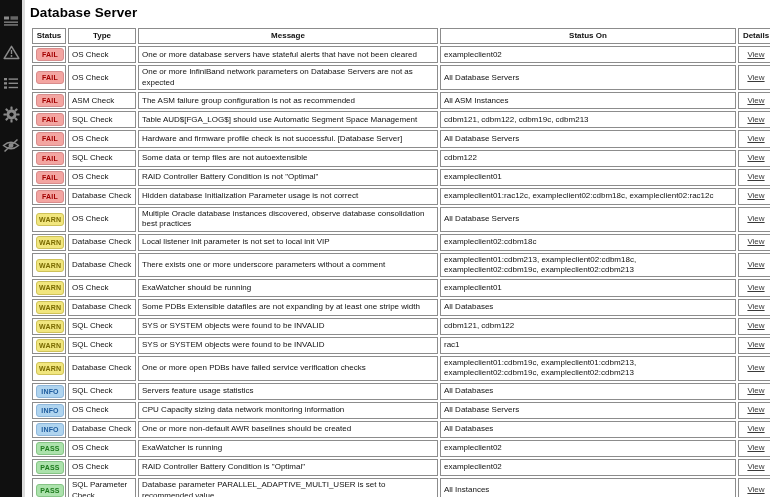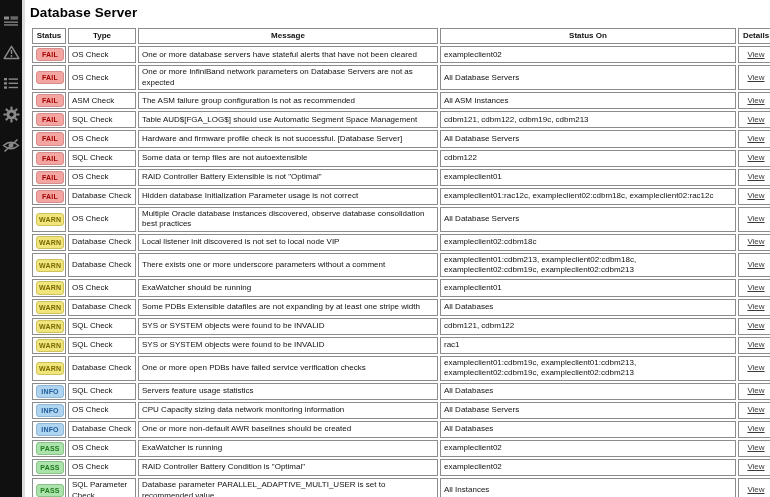--- a/index.html
+++ b/index.html
@@ -168,42 +168,42 @@
           <tr>
             <td class="col-status"><span class="badge" style="background: rgb(243, 165, 161); color: rgb(163, 0, 0); border-color: rgb(217, 140, 140);">FAIL</span></td>
             <td class="col-type">SQL Check</td>
             <td class="col-message">Some data or temp files are not autoextensible</td>
             <td class="col-on">cdbm122</td>
             <td class="col-details"><a class="view-link" href="#">View</a></td>
           </tr>
           <tr>
             <td class="col-status"><span class="badge" style="background: rgb(243, 165, 161); color: rgb(163, 0, 0); border-color: rgb(217, 140, 140);">FAIL</span></td>
             <td class="col-type">OS Check</td>
-            <td class="col-message">RAID Controller Battery Extensible is not "Optimal"</td>
+            <td class="col-message">RAID Controller Battery Condition is not "Optimal"</td>
             <td class="col-on">exampleclient01</td>
             <td class="col-details"><a class="view-link" href="#">View</a></td>
           </tr>
           <tr>
             <td class="col-status"><span class="badge" style="background: rgb(243, 165, 161); color: rgb(163, 0, 0); border-color: rgb(217, 140, 140);">FAIL</span></td>
             <td class="col-type">Database Check</td>
             <td class="col-message">Hidden database Initialization Parameter usage is not correct</td>
             <td class="col-on">exampleclient01:rac12c, exampleclient02:cdbm18c, exampleclient02:rac12c</td>
             <td class="col-details"><a class="view-link" href="#">View</a></td>
           </tr>
           <tr>
             <td class="col-status"><span class="badge" style="background: rgb(241, 230, 126); color: rgb(122, 106, 0); border-color: rgb(207, 194, 88);">WARN</span></td>
             <td class="col-type">OS Check</td>
             <td class="col-message">Multiple Oracle database instances discovered, observe database consolidation best practices</td>
             <td class="col-on">All Database Servers</td>
             <td class="col-details"><a class="view-link" href="#">View</a></td>
           </tr>
           <tr>
             <td class="col-status"><span class="badge" style="background: rgb(241, 230, 126); color: rgb(122, 106, 0); border-color: rgb(207, 194, 88);">WARN</span></td>
             <td class="col-type">Database Check</td>
-            <td class="col-message">Local listener init discovered is not set to local node VIP</td>
+            <td class="col-message">Local listener init parameter is not set to local init VIP</td>
             <td class="col-on">exampleclient02:cdbm18c</td>
             <td class="col-details"><a class="view-link" href="#">View</a></td>
           </tr>
           <tr>
             <td class="col-status"><span class="badge" style="background: rgb(241, 230, 126); color: rgb(122, 106, 0); border-color: rgb(207, 194, 88);">WARN</span></td>
             <td class="col-type">Database Check</td>
             <td class="col-message">There exists one or more underscore parameters without a comment</td>
             <td class="col-on">exampleclient01:cdbm213, exampleclient02:cdbm18c, exampleclient02:cdbm19c, exampleclient02:cdbm213</td>
             <td class="col-details"><a class="view-link" href="#">View</a></td>
           </tr>

